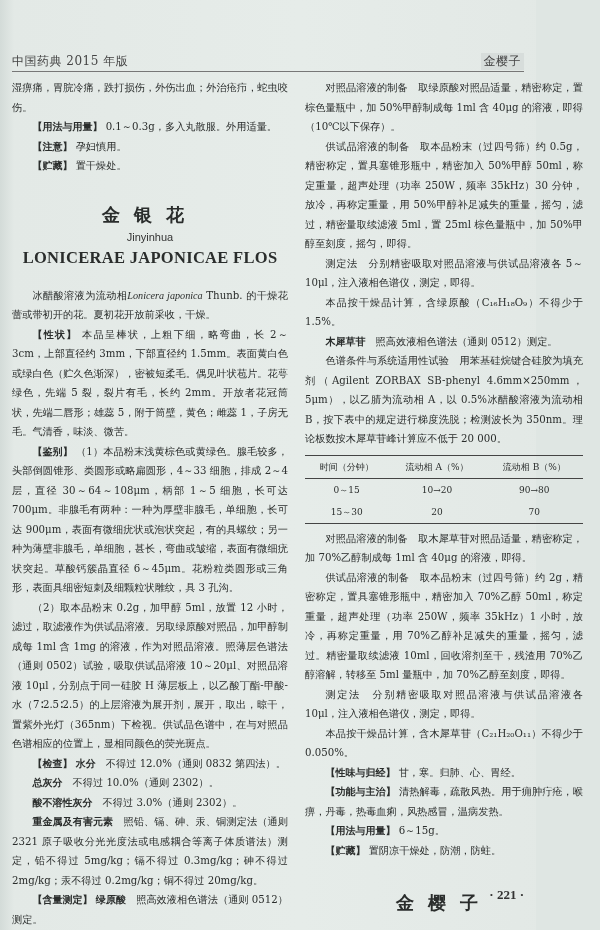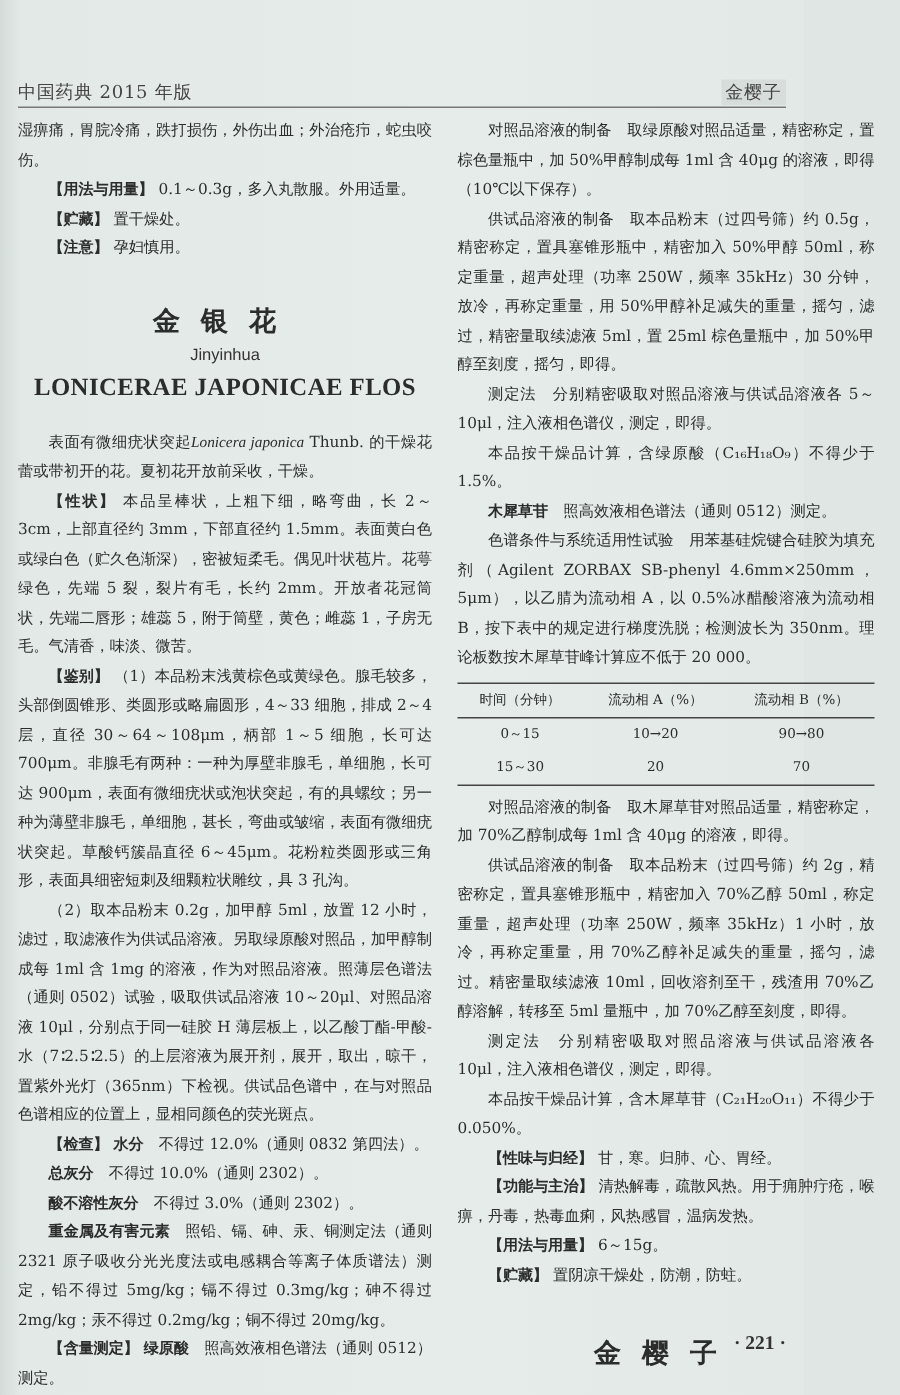--- a/index.html
+++ b/index.html
@@ -44,30 +44,30 @@
 <div class="page">
   <div class="header">
     <span>中国药典 2015 年版</span>
     <span class="header-right">金樱子</span>
   </div>
   <div class="rule"></div>
 
   <div class="col left">
     <p class="noind">湿痹痛，胃脘冷痛，跌打损伤，外伤出血；外治疮疖，蛇虫咬伤。</p>
     <p><span class="sec">【用法与用量】</span> <span>0.1～0.3g，多入丸散服。外用适量。</span></p>
+    <p><span class="sec">【注意】</span> <span>孕妇慎用。</span></p>
     <p><span class="sec">【贮藏】</span> <span>置干燥处。</span></p>
-    <p><span class="sec">【注意】</span> <span>孕妇慎用。</span></p>
 
     <div class="title-block">
       <div class="cn-title">金银花</div>
       <div class="pinyin">Jinyinhua</div>
       <div class="latin">LONICERAE JAPONICAE FLOS</div>
     </div>
 
-    <p><span>表面有微细疣状突起</span><i>Lonicera japonica</i> <span>Thunb. 的干燥花蕾或带初开的花。夏初花开放前采收，干燥。</span></p>
+    <p><span>冰醋酸溶液为流动相</span><i>Lonicera japonica</i> <span>Thunb. 的干燥花蕾或带初开的花。夏初花开放前采收，干燥。</span></p>
     <p><span class="sec">【性状】</span> <span>本品呈棒状，上粗下细，略弯曲，长 2～3cm，上部直径约 3mm，下部直径约 1.5mm。表面黄白色或绿白色（贮久色渐深），密被短柔毛。偶见叶状苞片。花萼绿色，先端 5 裂，裂片有毛，长约 2mm。开放者花冠筒状，先端二唇形；雄蕊 5，附于筒壁，黄色；雌蕊 1，子房无毛。气清香，味淡、微苦。</span></p>
     <p><span class="sec">【鉴别】</span> <span>（1）本品粉末浅黄棕色或黄绿色。腺毛较多，头部倒圆锥形、类圆形或略扁圆形，4～33 细胞，排成 2～4 层，直径 30～64～108μm，柄部 1～5 细胞，长可达 700μm。非腺毛有两种：一种为厚壁非腺毛，单细胞，长可达 900μm，表面有微细疣状或泡状突起，有的具螺纹；另一种为薄壁非腺毛，单细胞，甚长，弯曲或皱缩，表面有微细疣状突起。草酸钙簇晶直径 6～45μm。花粉粒类圆形或三角形，表面具细密短刺及细颗粒状雕纹，具 3 孔沟。</span></p>
     <p>（2）取本品粉末 0.2g，加甲醇 5ml，放置 12 小时，滤过，取滤液作为供试品溶液。另取绿原酸对照品，加甲醇制成每 1ml 含 1mg 的溶液，作为对照品溶液。照薄层色谱法（通则 0502）试验，吸取供试品溶液 10～20μl、对照品溶液 10μl，分别点于同一硅胶 H 薄层板上，以乙酸丁酯-甲酸-水（7∶2.5∶2.5）的上层溶液为展开剂，展开，取出，晾干，置紫外光灯（365nm）下检视。供试品色谱中，在与对照品色谱相应的位置上，显相同颜色的荧光斑点。</p>
     <p><span class="sec">【检查】</span> <span class="b">水分</span>　<span>不得过 12.0%（通则 0832 第四法）。</span></p>
     <p><span class="b">总灰分</span>　<span>不得过 10.0%（通则 2302）。</span></p>
     <p><span class="b">酸不溶性灰分</span>　<span>不得过 3.0%（通则 2302）。</span></p>
     <p><span class="b">重金属及有害元素</span>　<span>照铅、镉、砷、汞、铜测定法（通则 2321 原子吸收分光光度法或电感耦合等离子体质谱法）测定，铅不得过 5mg/kg；镉不得过 0.3mg/kg；砷不得过 2mg/kg；汞不得过 0.2mg/kg；铜不得过 20mg/kg。</span></p>
     <p><span class="sec">【含量测定】</span> <span class="b">绿原酸</span>　<span>照高效液相色谱法（通则 0512）测定。</span></p>
     <p>　</p>
   </div>

